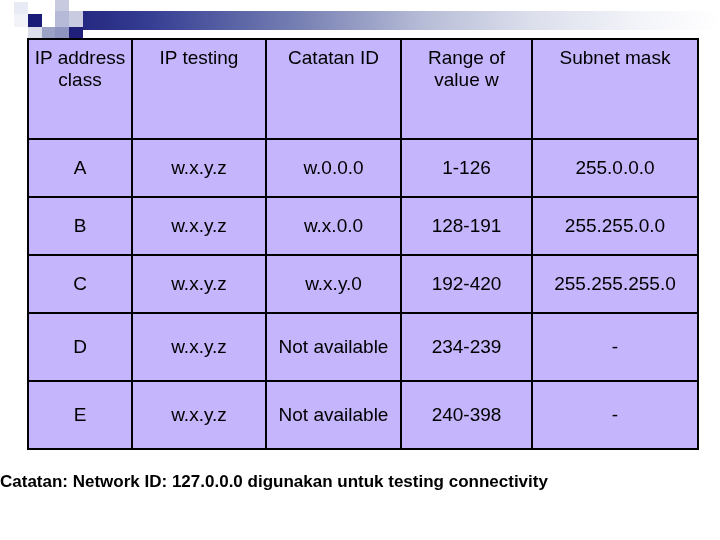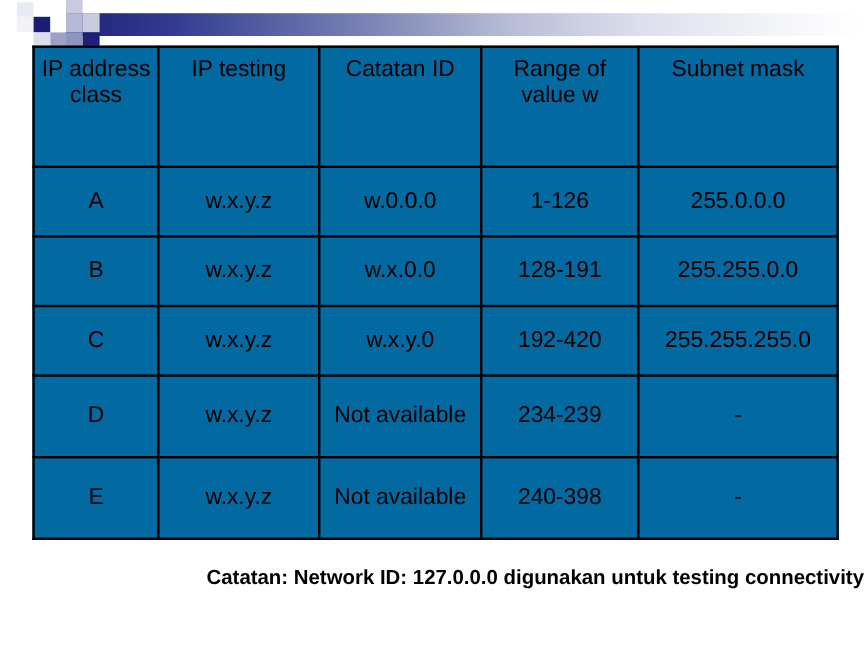--- a/index.html
+++ b/index.html
@@ -38,21 +38,21 @@
 
   
   #ip-class-table {
     position: absolute;
     left: 27px;
     top: 38px;
     width: 670px;
     height: 412px;
     border-collapse: collapse;
     table-layout: fixed;
-    background: #0369a1;
+    background: #c4b5fd;
   }
   #ip-class-table td,
   #ip-class-table th {
     border: 2px solid #000000;
     text-align: center;
     vertical-align: middle;
     font-weight: normal;
     font-size: 19px;
     line-height: 1.18;
     padding: 2px 3px;
@@ -70,21 +70,21 @@
   .row-head  { height: 100px; }
   .row-data  { height: 57px; }
   .row-tall  { height: 67px; }
 
   
   #footnote {
     position: absolute;
     left: 0;
     top: 472px;
     width: 720px;
-    text-align: right;
+    text-align: left;
     font-size: 17px;
     font-weight: bold;
     white-space: nowrap;
   }
 </style>
 </head>
 <body>
 
 <div id="slide-banner">
   <div class="banner-bar"></div>

